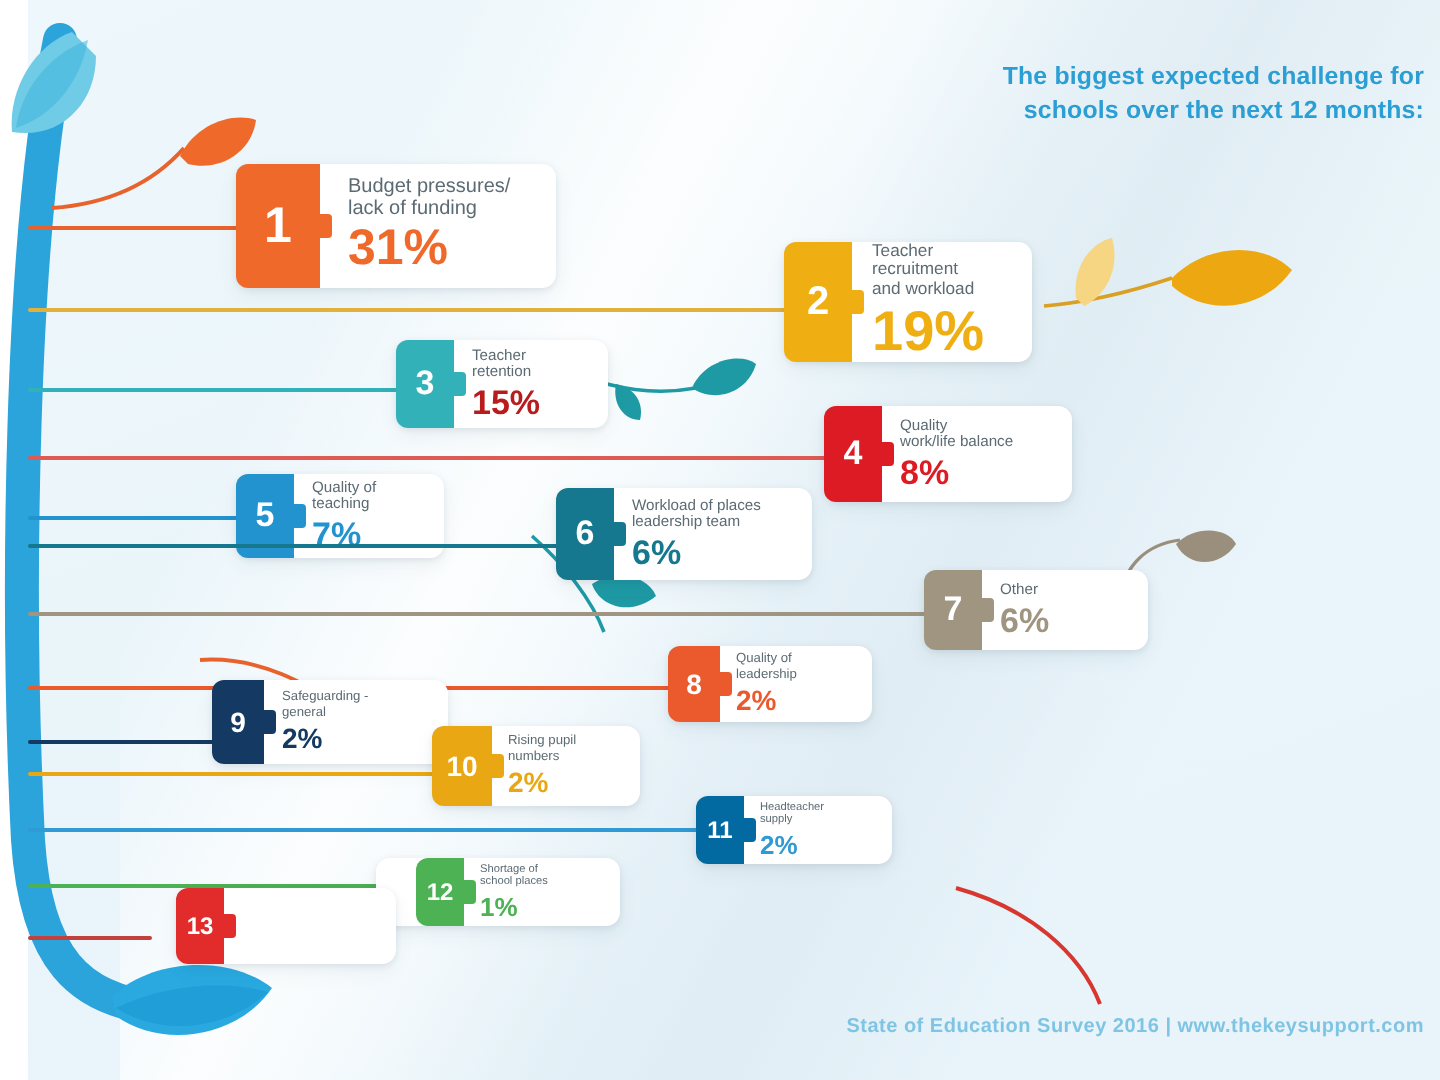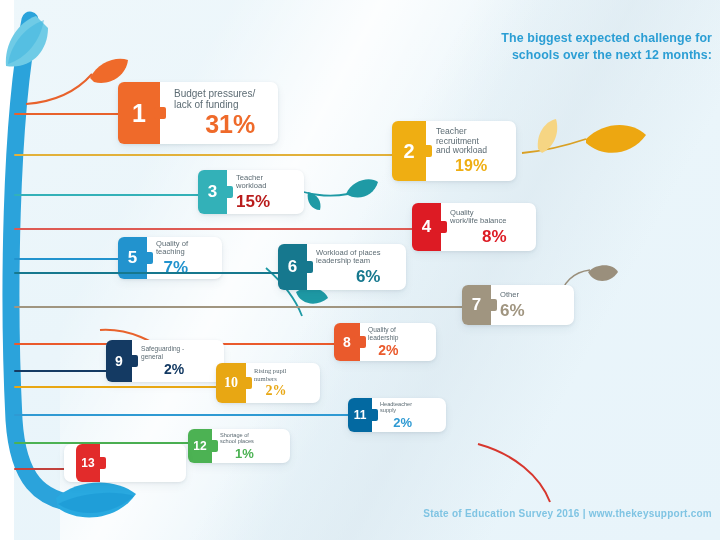--- a/index.html
+++ b/index.html
@@ -37,29 +37,29 @@
   .card{position:absolute;display:flex;align-items:stretch;
     background:#ffffff;border-radius:7px;
     box-shadow:0 1px 3px rgba(40,70,90,.10), 0 4px 10px rgba(40,70,90,.06);}
   .badge{position:relative;display:flex;align-items:center;justify-content:center;
     border-radius:6px 0 0 6px;color:#ffffff;font-weight:bold;flex:none;}
   .badge:after{content:"";position:absolute;right:-6px;top:50%;transform:translateY(-50%);
     width:12px;height:12px;border-radius:2px;background:inherit;}
   .badge span{position:relative;z-index:2;}
   .cbody{display:flex;flex-direction:column;justify-content:center;padding:4px 12px 5px 14px;}
   .clabel{color:#5c6b73;line-height:1.12;}
-  .cpct{font-weight:bold;line-height:1.02;margin-top:2px;text-align:right;}
+  .cpct{font-weight:bold;line-height:1.02;margin-top:2px;}
 
   
   .t1 .badge{width:42px;font-size:25px;}
   .t1 .clabel{font-size:10px;}
   .t1 .cpct{font-size:25px;}
   .t2 .badge{width:34px;font-size:20px;}
   .t2 .clabel{font-size:8.6px;}
-  .t2 .cpct{font-size:16px;}
+  .t2 .cpct{font-size:28px;}
   .t3 .badge{width:29px;font-size:17px;}
   .t3 .clabel{font-size:7.6px;}
   .t3 .cpct{font-size:17px;}
   .t4 .badge{width:26px;font-size:14px;}
   .t4 .clabel{font-size:6.6px;}
   .t4 .cpct{font-size:14px;}
   .t5 .badge{width:24px;font-size:12px;}
   .t5 .clabel{font-size:5.6px;line-height:1.18;}
   .t5 .cpct{font-size:13px;}
 
@@ -166,21 +166,21 @@
   <div class="row" style="left:14px;top:194px;width:220px;">
     <div class="rule" style="width:188px;background:#33b1b8;"></div>
   </div>
   <div class="card t3" style="left:198px;top:170px;width:106px;height:44px;">
     <div class="badge" style="background:#33b1b8;">
         <span>3</span>
       </div>
     <div class="cbody" style="padding:3px 8px 3px 9px;">
       <div class="clabel">
         <div>Teacher</div>
-        <div>workload</div>
+        <div>retention</div>
       </div>
       <div class="cpct" style="color:#b91c1c;">15%</div>
     </div>
   </div>
 
   <div class="row" style="left:14px;top:228px;width:420px;">
     <div class="rule" style="width:404px;background:#de5a53;"></div>
   </div>
   <div class="card t3" style="left:412px;top:203px;width:124px;height:48px;">
     <div class="badge" style="background:#dd1b24;">
@@ -270,21 +270,21 @@
         <div>Safeguarding -</div>
         <div>general</div>
       </div>
       <div class="cpct" style="color:#143a63;">2%</div>
     </div>
   </div>
 
   <div class="row" style="left:14px;top:386px;width:240px;">
     <div class="rule" style="width:206px;background:#e8a713;"></div>
   </div>
-  <div class="card t4" style="left:216px;top:363px;width:104px;height:40px;font-family:Liberation Serif, serif;">
+  <div class="card t4" style="left:216px;top:363px;width:104px;height:40px;">
     <div class="badge" style="background:#e8a713;width:30px;">
         <span>10</span>
       </div>
     <div class="cbody" style="padding:3px 7px 3px 8px;">
       <div class="clabel">
         <div>Rising pupil</div>
         <div>numbers</div>
       </div>
       <div class="cpct" style="color:#e8a713;">2%</div>
     </div>
@@ -302,37 +302,37 @@
         <div>Headteacher</div>
         <div>supply</div>
       </div>
       <div class="cpct" style="color:#2f9ad3;">2%</div>
     </div>
   </div>
 
   <div class="row" style="left:14px;top:442px;width:200px;">
     <div class="rule" style="width:178px;background:#4cb253;"></div>
   </div>
-  <div class="card t5" style="left:188px;top:429px;width:102px;height:34px;">
+  <div class="card t5" style="left:188px;top:429px;width:102px;height:34px;padding-left:20px;">
     <div class="badge" style="background:#4cb253;">
         <span>12</span>
       </div>
     <div class="cbody" style="padding:2px 6px 2px 8px;">
       <div class="clabel">
         <div>Shortage of</div>
         <div>school places</div>
       </div>
       <div class="cpct" style="color:#4cb253;">1%</div>
     </div>
   </div>
 
   <div class="row" style="left:14px;top:468px;width:110px;">
     <div class="rule" style="width:62px;background:#c2413c;"></div>
   </div>
-  <div class="card t5" style="left:64px;top:444px;width:110px;height:38px;padding-left:12px;">
+  <div class="card t5" style="left:88px;top:444px;width:110px;height:38px;">
     <div class="badge" style="background:#e22b2b;">
         <span>13</span>
       </div>
   </div>
 
   <div class="footer">State of Education Survey 2016  |  www.thekeysupport.com</div>
 
 </div>
 
 </body></html>

